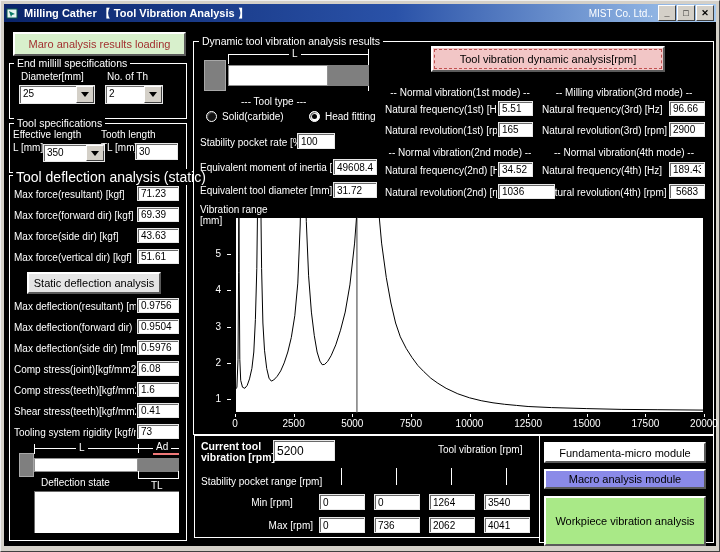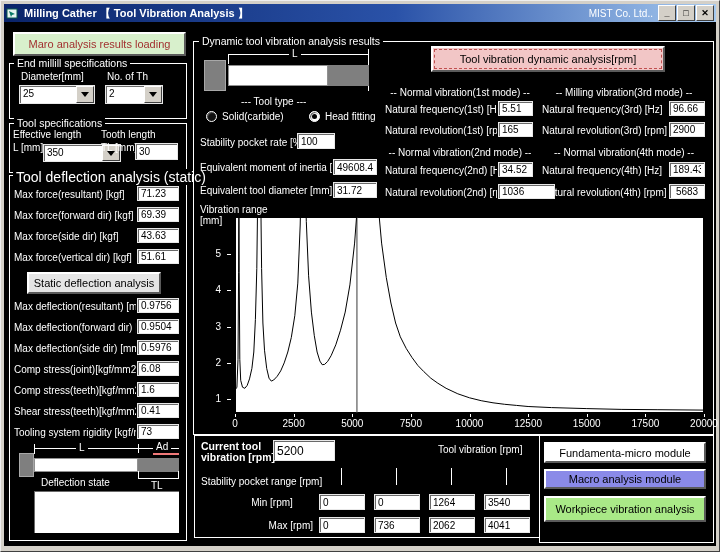--- a/index.html
+++ b/index.html
@@ -86,21 +86,21 @@
     <span class="val">2</span>
     <span class="dd">
         <span class="arr"></span>
       </span>
   </div>
 
   <div class="grp" style="left:8px;top:122px;width:176px;height:48px;"></div>
   <span class="gt" style="left:13px;top:116px;">Tool specifications</span>
   <span class="lbl" style="left:12px;top:128px;">Effective length</span>
   <span class="lbl" style="left:12px;top:141px;">L [mm]</span>
-  <div class="combo" style="left:42px;top:143px;width:78px;height:18px;">
+  <div class="combo" style="left:42px;top:143px;width:62px;height:18px;">
     <span class="val">350</span>
     <span class="dd">
         <span class="arr"></span>
       </span>
   </div>
   <span class="lbl" style="left:100px;top:128px;">Tooth length</span>
   <span class="lbl" style="left:100px;top:141px;">TL [mm]</span>
   <input class="tb" style="left: 134px; top: 142px; width: 43px; height: 17px;" readonly="" value="30">
 
   <div class="grp" style="left:8px;top:174px;width:176px;height:364px;"></div>
@@ -258,15 +258,15 @@
   <input class="tb" style="left: 428px; top: 493px; width: 46px; height: 16px;" readonly="" value="1264">
   <input class="tb" style="left: 483px; top: 493px; width: 46px; height: 16px;" readonly="" value="3540">
   <span class="lbl" style="left:230px;top:519px;width:82px;text-align:right;">Max [rpm]</span>
   <input class="tb" style="left: 318px; top: 516px; width: 46px; height: 16px;" readonly="" value="0">
   <input class="tb" style="left: 373px; top: 516px; width: 46px; height: 16px;" readonly="" value="736">
   <input class="tb" style="left: 428px; top: 516px; width: 46px; height: 16px;" readonly="" value="2062">
   <input class="tb" style="left: 483px; top: 516px; width: 46px; height: 16px;" readonly="" value="4041">
 
   <div class="btn" style="left:543px;top:441px;width:162px;height:21px;background:#ffffff;">Fundamenta-micro module</div>
   <div class="btn" style="left:543px;top:468px;width:162px;height:20px;background:#8a8ae8;">Macro analysis module</div>
-  <div class="btn" style="left:543px;top:495px;width:162px;height:26px;background:#a9e987;">Workpiece vibration analysis</div>
+  <div class="btn" style="left:543px;top:495px;width:162px;height:50px;background:#a9e987;">Workpiece vibration analysis</div>
 
 </div>
 
 </body></html>

